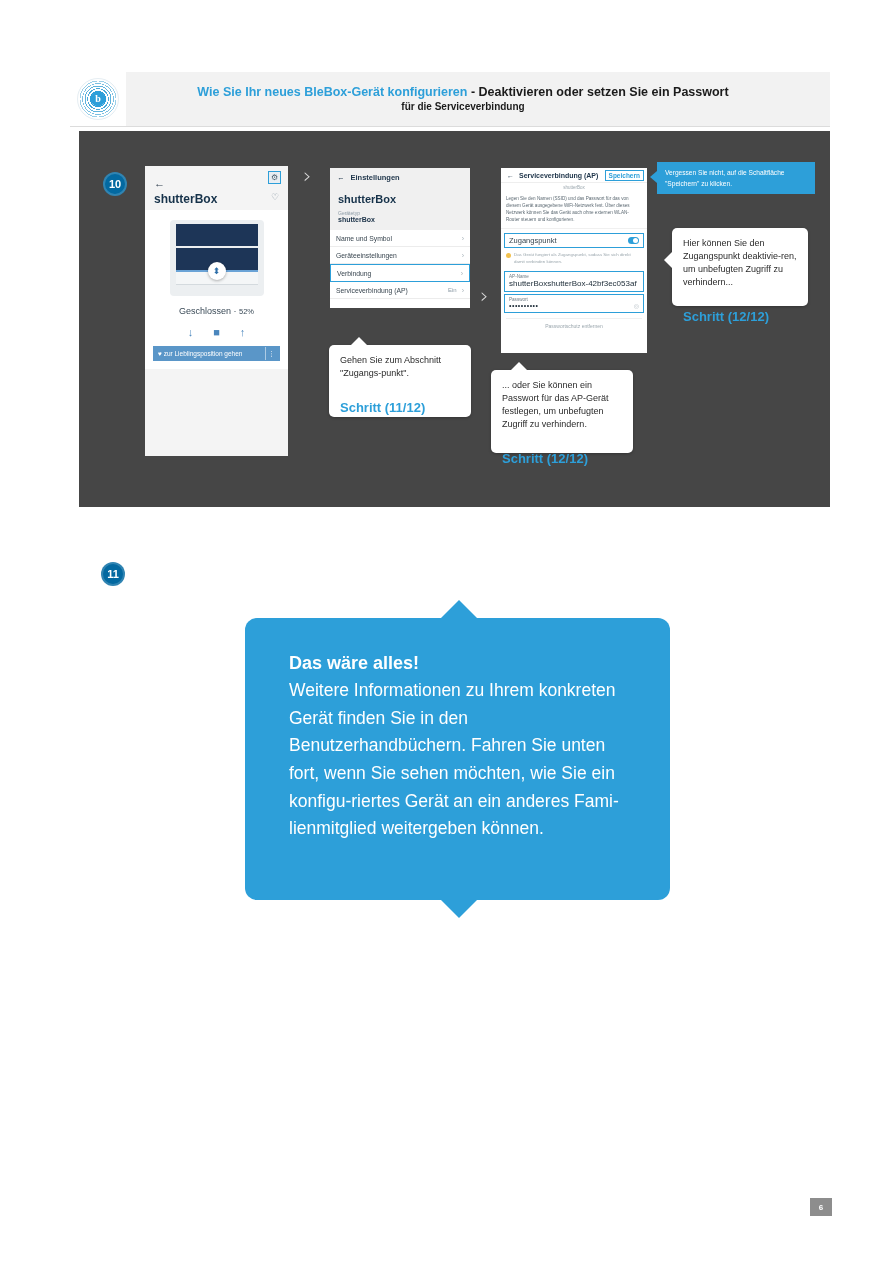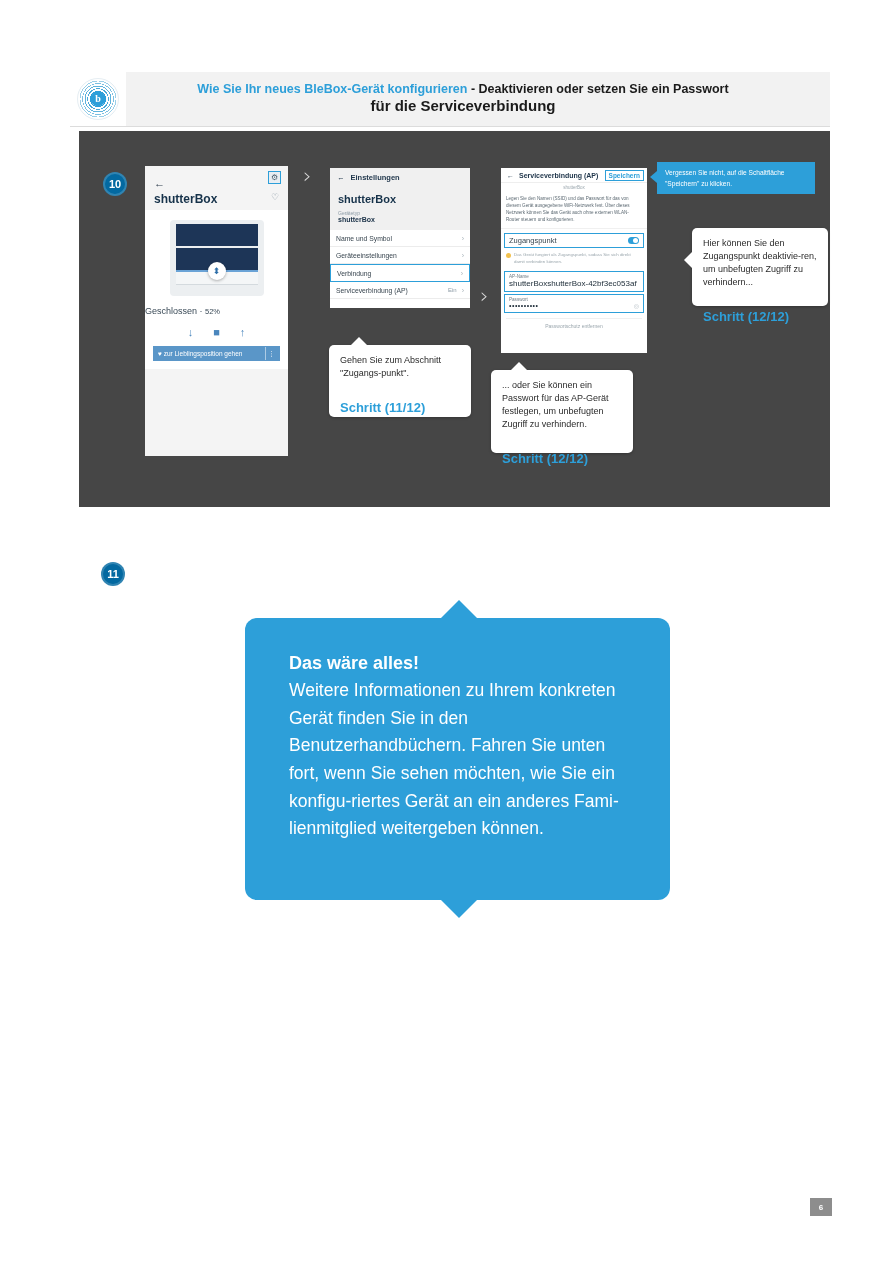--- a/index.html
+++ b/index.html
@@ -50,21 +50,21 @@
     font-size:10px; font-weight:bold; line-height:15px; text-align:center;
     font-family:"Liberation Serif", serif;
   }
   .header-titles {
     flex: 1; text-align: center; padding-right: 30px;
     line-height: 1.25;
   }
   .header-line1 { font-size: 12.5px; font-weight: bold; }
   .ht-blue { color: #2d9fd9; }
   .ht-dark { color: #1b1b1b; }
-  .header-line2 { font-size: 15px; font-weight: bold; color:#1b1b1b; }
+  .header-line2 { font-size: 10px; font-weight: bold; color:#1b1b1b; }
   .header-rule {
     position:absolute; left:70px; top:126px; width:760px; height:1px;
     background:#dcdcdc;
   }
 
   
   .dark-panel {
     position:absolute; left:79px; top:131px; width:751px; height:376px;
     background:#464646;
   }
@@ -116,21 +116,21 @@
   .slat-c { position:absolute; left:6px; right:6px; top:52px; height:12px; background:#f4f6f7; }
   .slat-d { position:absolute; left:6px; right:6px; top:64px; height:1px; background:#d4dade; }
   .knob {
     position:absolute; left:50%; top:42px; transform:translateX(-50%);
     width:18px; height:18px; border-radius:50%; background:#fff;
     box-shadow:0 1px 3px rgba(0,0,0,.3);
     display:flex; align-items:center; justify-content:center;
     color:#2d6ea8; font-size:9px;
   }
   .p1-status {
-    text-align:left; font-size:9px; color:#3a4a57; margin-top:10px;
+    text-align:center; font-size:9px; color:#3a4a57; margin-top:10px;
   }
   .p1-status .pct { font-size:7.5px; }
   .p1-ctrls {
     display:flex; justify-content:center; gap:20px; margin-top:10px;
     font-size:11px; color:#4a86bd;
   }
   .p1-fav {
     margin:8px 8px 0; height:15px; background:#5a96c8;
     display:flex; align-items:center; color:#fff; font-size:6.5px;
     padding-left:5px; position:relative;
@@ -232,21 +232,21 @@
   }
   .callout-white .step {
     color:#2d9fd9; font-weight:bold; text-align:left; margin-top:19px; font-size:13px;
   }
   .cw-1 { left:329px; top:345px; width:142px; height:72px; }
   .cw-1::before {
     content:""; position:absolute; left:22px; top:-8px;
     border-left:8px solid transparent; border-right:8px solid transparent;
     border-bottom:8px solid #fff;
   }
-  .cw-2 { left:692px; top:228px; width:136px; height:78px; }
+  .cw-2 { left:672px; top:228px; width:136px; height:78px; }
   .cw-2::before {
     content:""; position:absolute; left:-8px; top:24px;
     border-top:8px solid transparent; border-bottom:8px solid transparent;
     border-right:8px solid #fff;
   }
   .cw-3 { left:491px; top:370px; width:142px; height:83px; }
   .cw-3::before {
     content:""; position:absolute; left:20px; top:-8px;
     border-left:8px solid transparent; border-right:8px solid transparent;
     border-bottom:8px solid #fff;

